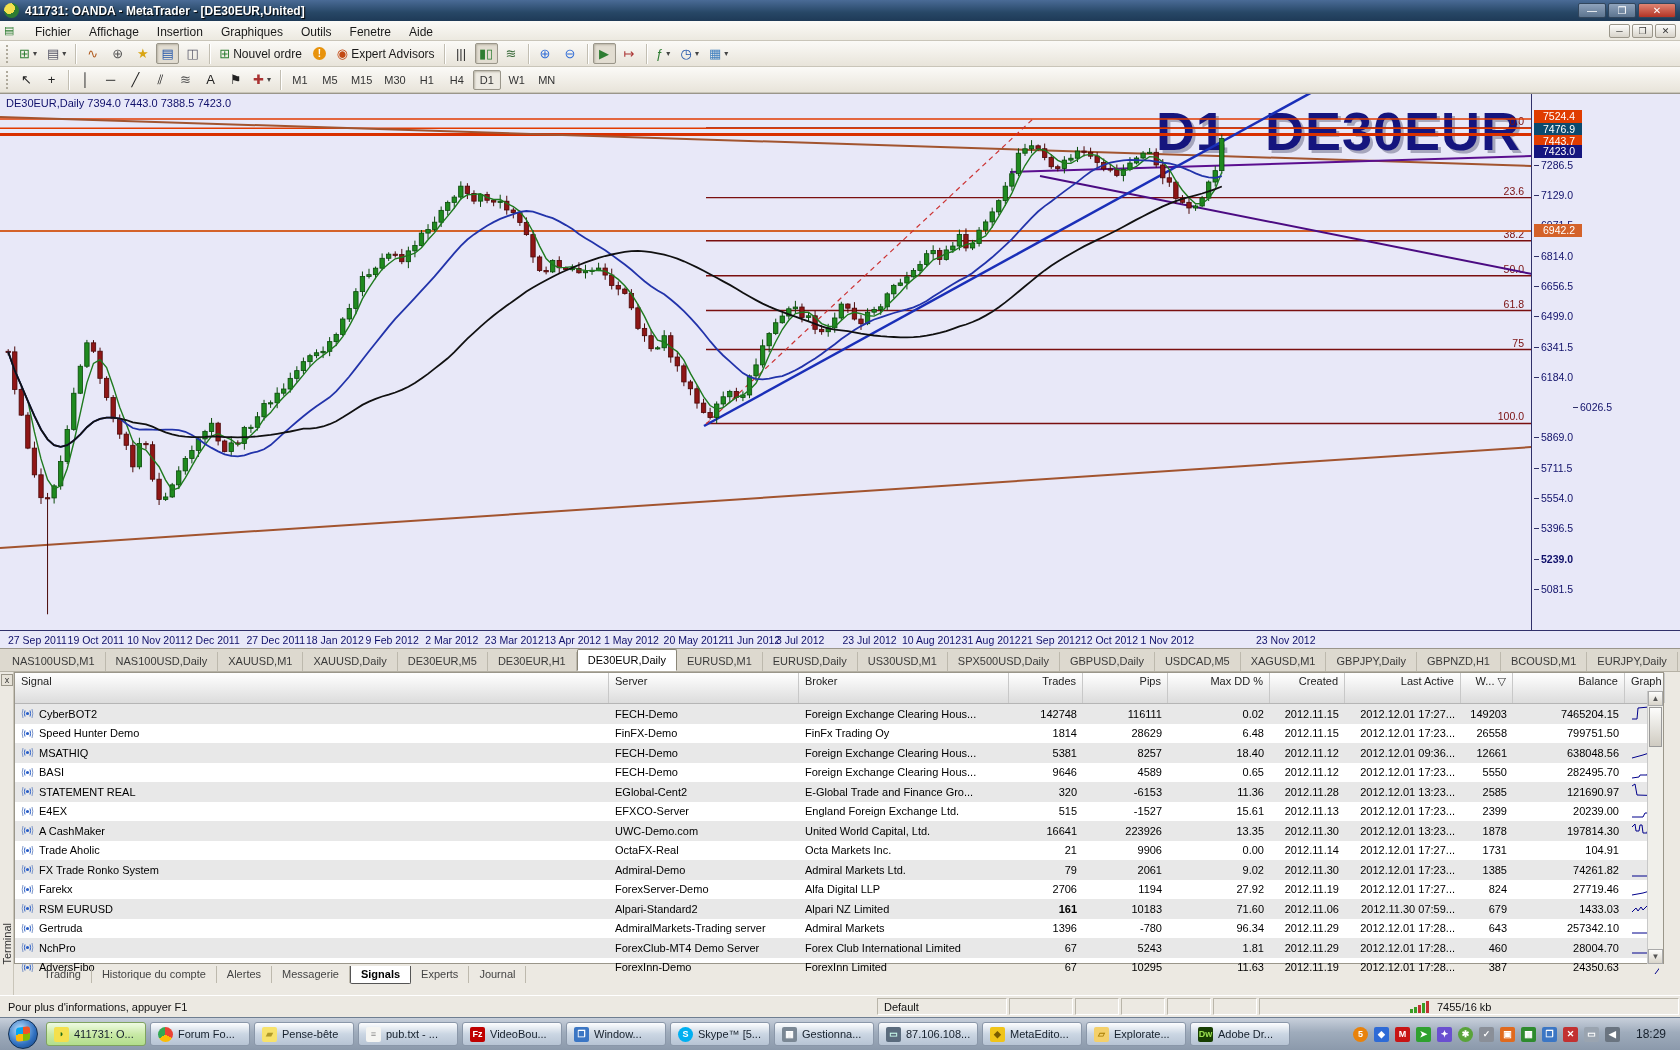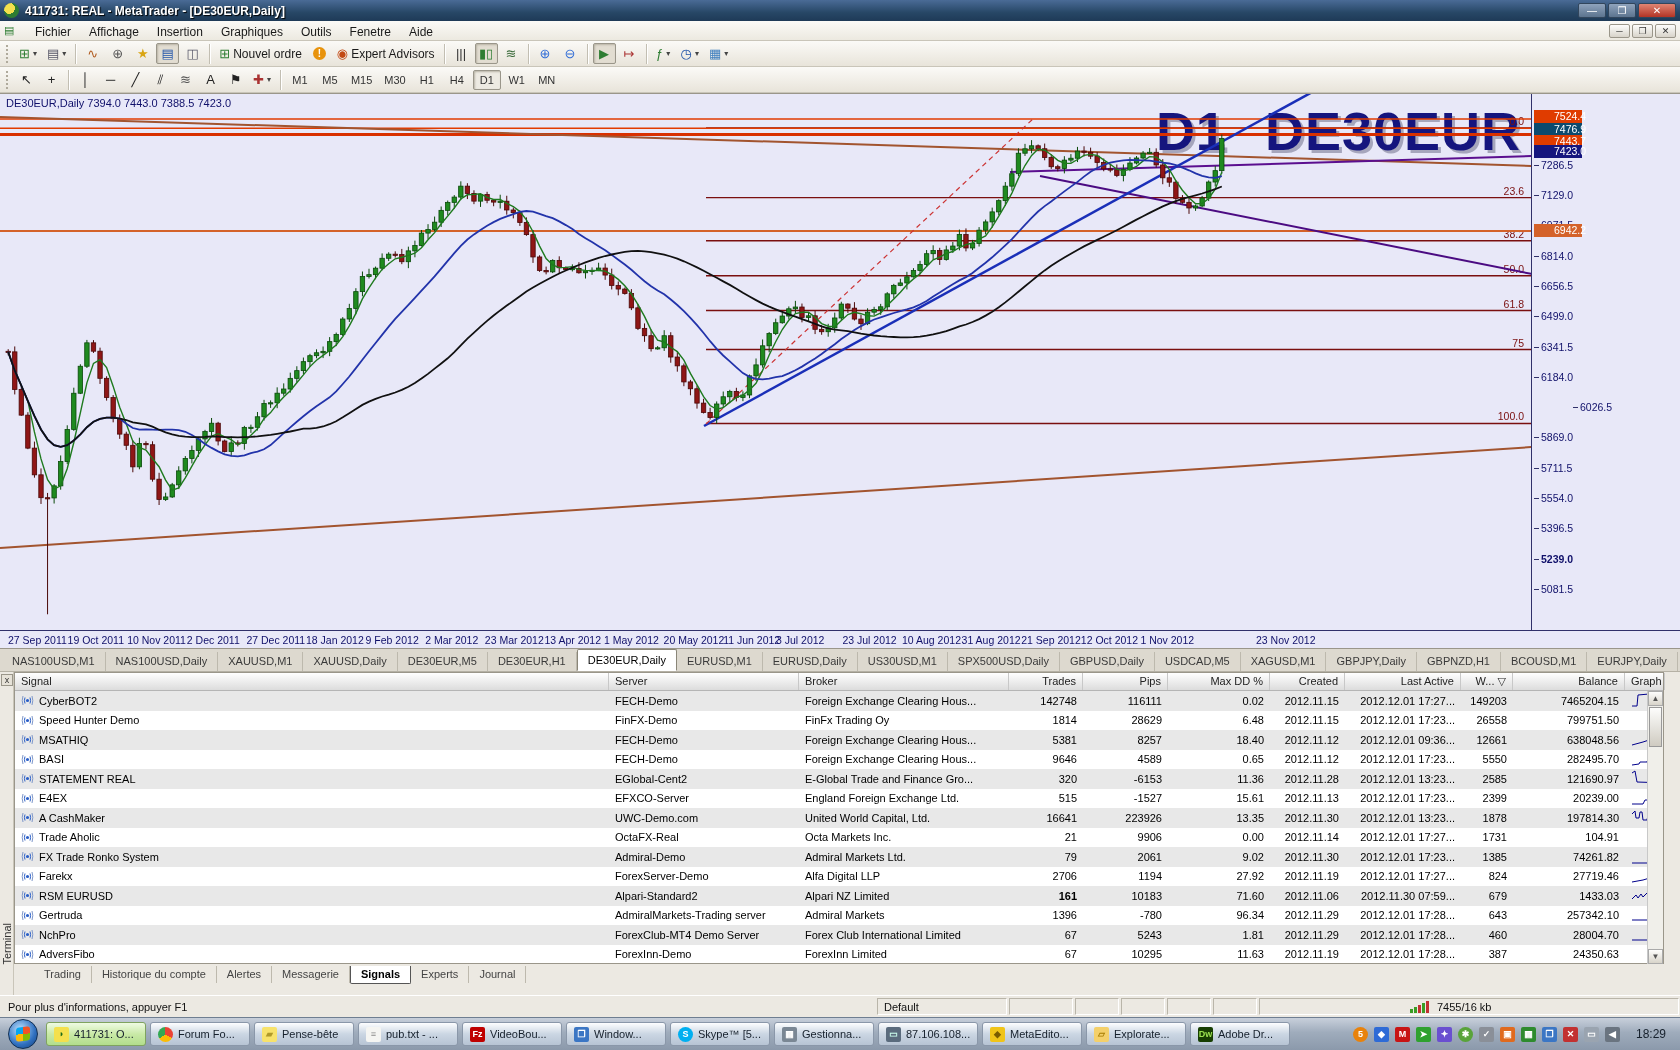--- a/index.html
+++ b/index.html
@@ -46,41 +46,41 @@
   #chart-area { position:absolute; left:0; top:93px; width:1680px; height:537px; background:#E8E8F8;
     border-top:1px solid #9A968A; }
   #plot { position:absolute; left:0; top:0; width:1532px; height:537px; border-right:1px solid #30306A; overflow:hidden; }
   #watermark { position:absolute; right:10px; top:6px; font-size:54px; font-weight:800; letter-spacing:1px;
     word-spacing:22px; color:#15157E; text-shadow:3px 3px 0 #A6A6BC; z-index:0; white-space:nowrap; }
   #candles-svg { position:absolute; left:0; top:0; z-index:1; }
   #info-line { position:absolute; left:6px; top:3px; font-size:11px; color:#10106A; z-index:2; }
   #price-axis { position:absolute; left:1533px; top:0; width:147px; height:537px; background:#E8E8F8; }
   .axis-tick { position:absolute; left:8px; font-size:10.5px; color:#10106A; }
   .axis-tick::before { content:""; position:absolute; left:-7px; top:6px; width:5px; height:1px; background:#30306A; }
-  .axis-label { position:absolute; left:1px; width:48px; font-size:10.5px; color:#fff; padding:0px 3px 1px 20px; }
+  .axis-label { position:absolute; left:1px; width:48px; font-size:10.5px; color:#fff; padding:0px 3px 1px 9px; }
   #time-axis { position:absolute; left:0; top:630px; width:1680px; height:19px; background:#E8E8F8;
     border-top:1px solid #30306A; border-bottom:1px solid #9A968A; }
   .time-label { position:absolute; top:3px; font-size:10.5px; color:#10106A; white-space:nowrap; }
 
   
   #symtabs { position:absolute; left:0; top:649px; width:1680px; height:23px; background:#DDD9CF;
     border-bottom:1px solid #B5B1A5; display:flex; align-items:flex-end; padding:0 2px; }
   .symtab { font-size:11px; color:#3a3a3a; padding:3px 10px 4px 10px; border-right:1px solid #BDB9AD; white-space:nowrap; }
   .symtab.active { background:#FFFFFF; border:1px solid #8A8678; border-bottom:1px solid #fff; border-radius:2px 2px 0 0;
     color:#000; padding-top:4px; }
 
   
   #terminal { position:absolute; left:0; top:672px; width:1680px; height:323px; background:#ECE9E2; }
   #term-side { position:absolute; left:0; top:0; width:14px; height:323px; border-right:1px solid #C9C5B9;
     display:flex; align-items:flex-end; justify-content:center; }
   #term-side .vlabel { writing-mode:vertical-rl; transform:rotate(180deg); font-size:11px; color:#333; margin-bottom:30px; }
   #term-close { position:absolute; left:1px; top:2px; width:12px; height:12px; font-size:9px; line-height:10px;
     text-align:center; color:#333; background:#E6E2D8; border:1px solid #9A968A; z-index:5; }
   #term-table { position:absolute; left:14px; top:0; width:1650px; height:292px; background:#fff; border:1px solid #9A968A; }
-  #term-header { display:flex; height:18px; background:linear-gradient(#FFFFFF,#DCDCDC); border-bottom:1px solid #B5B5B5; }
+  #term-header { display:flex; height:31px; background:linear-gradient(#FFFFFF,#DCDCDC); border-bottom:1px solid #B5B5B5; }
   .th { font-size:11px; color:#222; padding:2px 6px; border-right:1px solid #C8C8C8; overflow:hidden; white-space:nowrap; }
   .trow { display:flex; height:19.5px; }
   .trow:nth-child(odd) { background:#E8E8E8; }
   .td { font-size:11px; color:#000; padding:2px 6px; overflow:hidden; white-space:nowrap; display:flex; align-items:center; }
   .td.num, .th.num { justify-content:flex-end; text-align:right; }
   .sig-ico { margin-right:5px; flex:0 0 auto; }
   #term-scroll { position:absolute; right:0; top:18px; width:16px; height:273px; background:#F0EFEA; border-left:1px solid #C8C8C8; }
   #term-scroll .arr { width:15px; height:15px; font-size:8px; text-align:center; line-height:14px; color:#555;
     background:linear-gradient(#FDFDFC,#D8D4CA); border:1px solid #AAA; }
   #term-scroll .thumb { width:13px; height:40px; margin:1px; background:linear-gradient(#FDFDFC,#CFCBC1); border:1px solid #999; }
@@ -117,21 +117,21 @@
 
   svg text { font-family:"Liberation Sans",sans-serif; }
 </style>
 </head>
 <body>
 
 <div id="root">
 
   <div id="titlebar">
     <span class="app-ico"></span>
-    <span class="title">411731: REAL - MetaTrader - [DE30EUR,Daily]</span>
+    <span class="title">411731: OANDA - MetaTrader - [DE30EUR,United]</span>
     <span class="win-btns">
       <span class="wbtn">—</span>
       <span class="wbtn">❐</span>
       <span class="wbtn close">✕</span>
     </span>
   </div>
 
   <div id="menubar">
     <span class="mdi-ico">▤</span>
     <span id="menu-items"><span class="menu-item">Fichier</span><span class="menu-item">Affichage</span><span class="menu-item">Insertion</span><span class="menu-item">Graphiques</span><span class="menu-item">Outils</span><span class="menu-item">Fenetre</span><span class="menu-item">Aide</span></span>

